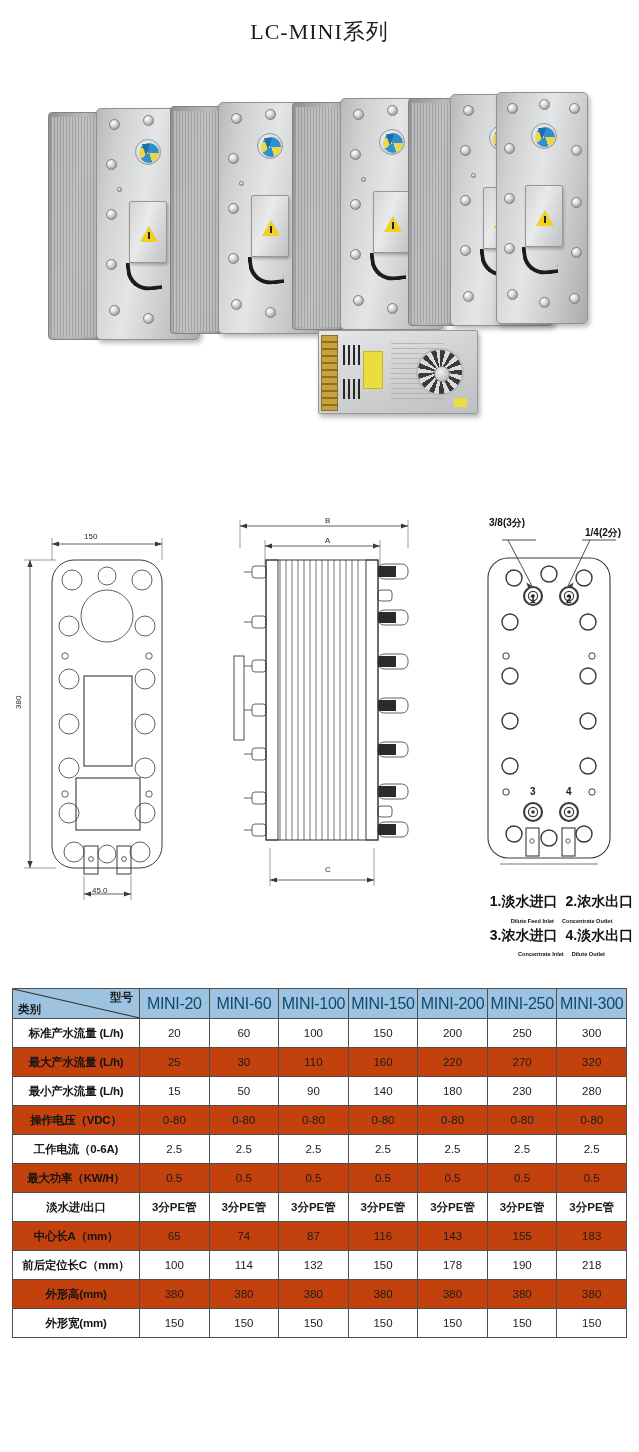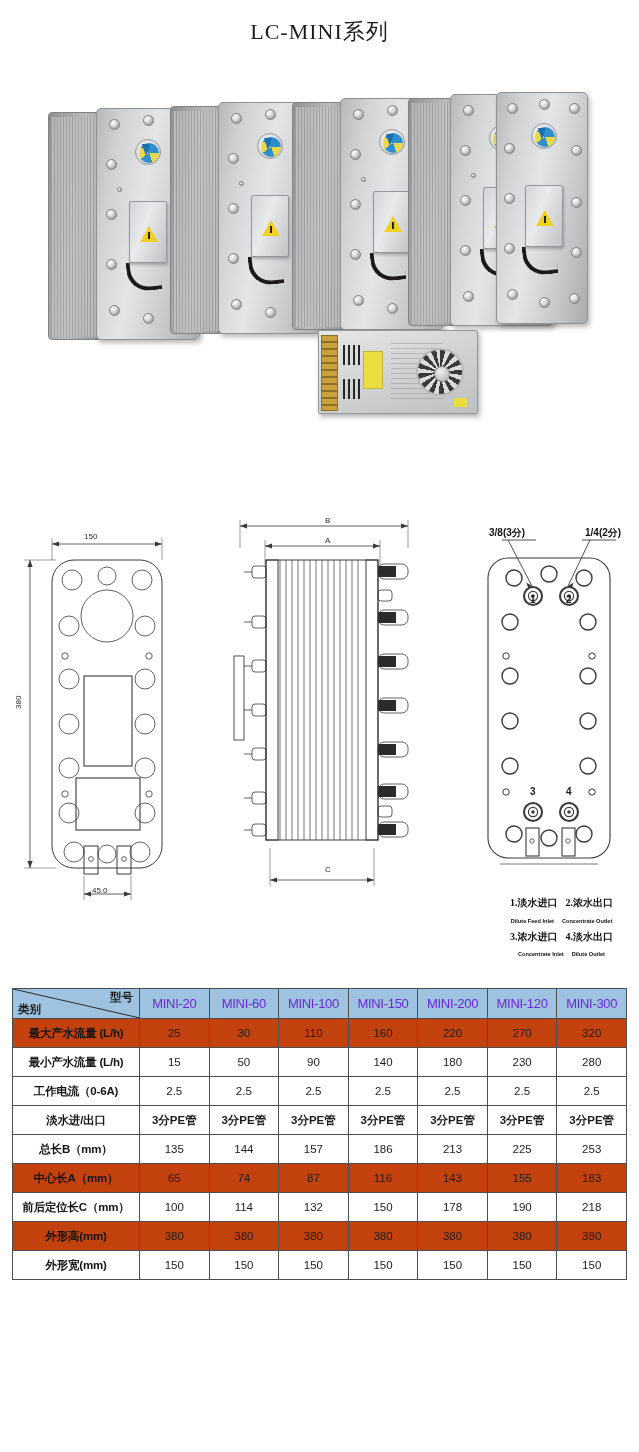--- a/index.html
+++ b/index.html
@@ -235,24 +235,24 @@
   .legend {
     position: absolute;
     left: 484px;
     top: 893px;
     width: 155px;
     text-align: center;
     line-height: 1.05;
   }
   .legend-row { white-space: nowrap; }
   .legend-cn {
-    font-size: 10px;
+    font-size: 14px;
     font-weight: bold;
     color: #111;
-    font-family: Liberation Serif, serif;
+    font-family: Liberation Sans, sans-serif;
   }
   .legend-en {
     font-size: 5.6px;
     font-weight: bold;
     color: #111;
     font-family: "Liberation Sans", sans-serif;
   }
   .legend-sp { display: inline-block; width: 8px; }
 
   
@@ -271,23 +271,23 @@
     border: 1px solid #4e4e4e;
     text-align: center;
     vertical-align: middle;
     padding: 0;
     height: 29px;
     font-family: "Liberation Sans", sans-serif;
   }
   th.hdr {
     background: #9dc3e0;
     font-family: "Liberation Mono", monospace;
-    font-size: 13px;
+    font-size: 16px;
     font-weight: normal;
-    color: #6d28d9;
+    color: #0c4a6e;
     letter-spacing: -0.3px;
   }
   th.corner {
     background: #9dc3e0;
     position: relative;
     width: 127px;
     padding: 0;
   }
   .corner-box { position: relative; width: 100%; height: 29px; }
   .corner-box svg { position: absolute; left: 0; top: 0; }
@@ -681,21 +681,21 @@
       <circle cx="99" cy="296" r="4.6" stroke-width="1.2"></circle>
       <circle cx="99" cy="296" r="1.8" fill="#3a3a3a" stroke="none"></circle>
 
       <rect x="56" y="312" width="13" height="28" stroke-width="1.1"></rect>
       <circle cx="62" cy="325" r="2.2"></circle>
       <rect x="92" y="312" width="13" height="28" stroke-width="1.1"></rect>
       <circle cx="98" cy="325" r="2.2"></circle>
       <line x1="30" y1="348" x2="128" y2="348" stroke-width="0.7"></line>
     </g>
   </svg>
-  <div class="callout" style="left:489px; top:32px;text-align:right;">3/8(3分)</div>
+  <div class="callout" style="left:489px; top:22px;text-align:right;">3/8(3分)</div>
   <div class="callout" style="left:585px; top:32px;">1/4(2分)</div>
   <div class="port-num" style="left:530px; top:100px;">1</div>
   <div class="port-num" style="left:566px; top:100px;">2</div>
   <div class="port-num" style="left:530px; top:292px;">3</div>
   <div class="port-num" style="left:566px; top:292px;">4</div>
 
 </div>
 
 <div class="legend">
   <div class="legend-row">
@@ -723,75 +723,95 @@
             </svg>
             <span class="corner-cat">类别</span>
             <span class="corner-mod">型号</span>
           </div>
         </th>
         <th class="hdr">MINI-20</th>
         <th class="hdr">MINI-60</th>
         <th class="hdr">MINI-100</th>
         <th class="hdr">MINI-150</th>
         <th class="hdr">MINI-200</th>
-        <th class="hdr">MINI-120</th>
+        <th class="hdr">MINI-250</th>
         <th class="hdr">MINI-300</th>
       </tr>
     </thead>
     <tbody>
+        <tr class="plain">
+          <td class="rowlabel">标准产水流量 (L/h)</td>
+          <td class="val">20</td>
+          <td class="val">60</td>
+          <td class="val">100</td>
+          <td class="val">150</td>
+          <td class="val">200</td>
+          <td class="val">250</td>
+          <td class="val">300</td>
+        </tr>
         <tr class="shade">
           <td class="rowlabel">最大产水流量 (L/h)</td>
           <td class="val">25</td>
           <td class="val">30</td>
           <td class="val">110</td>
           <td class="val">160</td>
           <td class="val">220</td>
           <td class="val">270</td>
           <td class="val">320</td>
         </tr>
         <tr class="plain">
           <td class="rowlabel">最小产水流量 (L/h)</td>
           <td class="val">15</td>
           <td class="val">50</td>
           <td class="val">90</td>
           <td class="val">140</td>
           <td class="val">180</td>
           <td class="val">230</td>
           <td class="val">280</td>
         </tr>
+        <tr class="shade">
+          <td class="rowlabel">操作电压（VDC）</td>
+          <td class="val">0-80</td>
+          <td class="val">0-80</td>
+          <td class="val">0-80</td>
+          <td class="val">0-80</td>
+          <td class="val">0-80</td>
+          <td class="val">0-80</td>
+          <td class="val">0-80</td>
+        </tr>
         <tr class="plain">
           <td class="rowlabel">工作电流（0-6A)</td>
           <td class="val">2.5</td>
           <td class="val">2.5</td>
           <td class="val">2.5</td>
           <td class="val">2.5</td>
           <td class="val">2.5</td>
           <td class="val">2.5</td>
           <td class="val">2.5</td>
         </tr>
+        <tr class="shade">
+          <td class="rowlabel">最大功率（KW/H）</td>
+          <td class="val">0.5</td>
+          <td class="val">0.5</td>
+          <td class="val">0.5</td>
+          <td class="val">0.5</td>
+          <td class="val">0.5</td>
+          <td class="val">0.5</td>
+          <td class="val">0.5</td>
+        </tr>
         <tr class="plain">
           <td class="rowlabel">淡水进/出口</td>
           <td class="val pe">3分PE管</td>
           <td class="val pe">3分PE管</td>
           <td class="val pe">3分PE管</td>
           <td class="val pe">3分PE管</td>
           <td class="val pe">3分PE管</td>
           <td class="val pe">3分PE管</td>
           <td class="val pe">3分PE管</td>
         </tr>
-        <tr class="plain">
-          <td class="rowlabel">总长B（mm）</td>
-          <td class="val">135</td>
-          <td class="val">144</td>
-          <td class="val">157</td>
-          <td class="val">186</td>
-          <td class="val">213</td>
-          <td class="val">225</td>
-          <td class="val">253</td>
-        </tr>
         <tr class="shade">
           <td class="rowlabel">中心长A（mm）</td>
           <td class="val">65</td>
           <td class="val">74</td>
           <td class="val">87</td>
           <td class="val">116</td>
           <td class="val">143</td>
           <td class="val">155</td>
           <td class="val">183</td>
         </tr>

